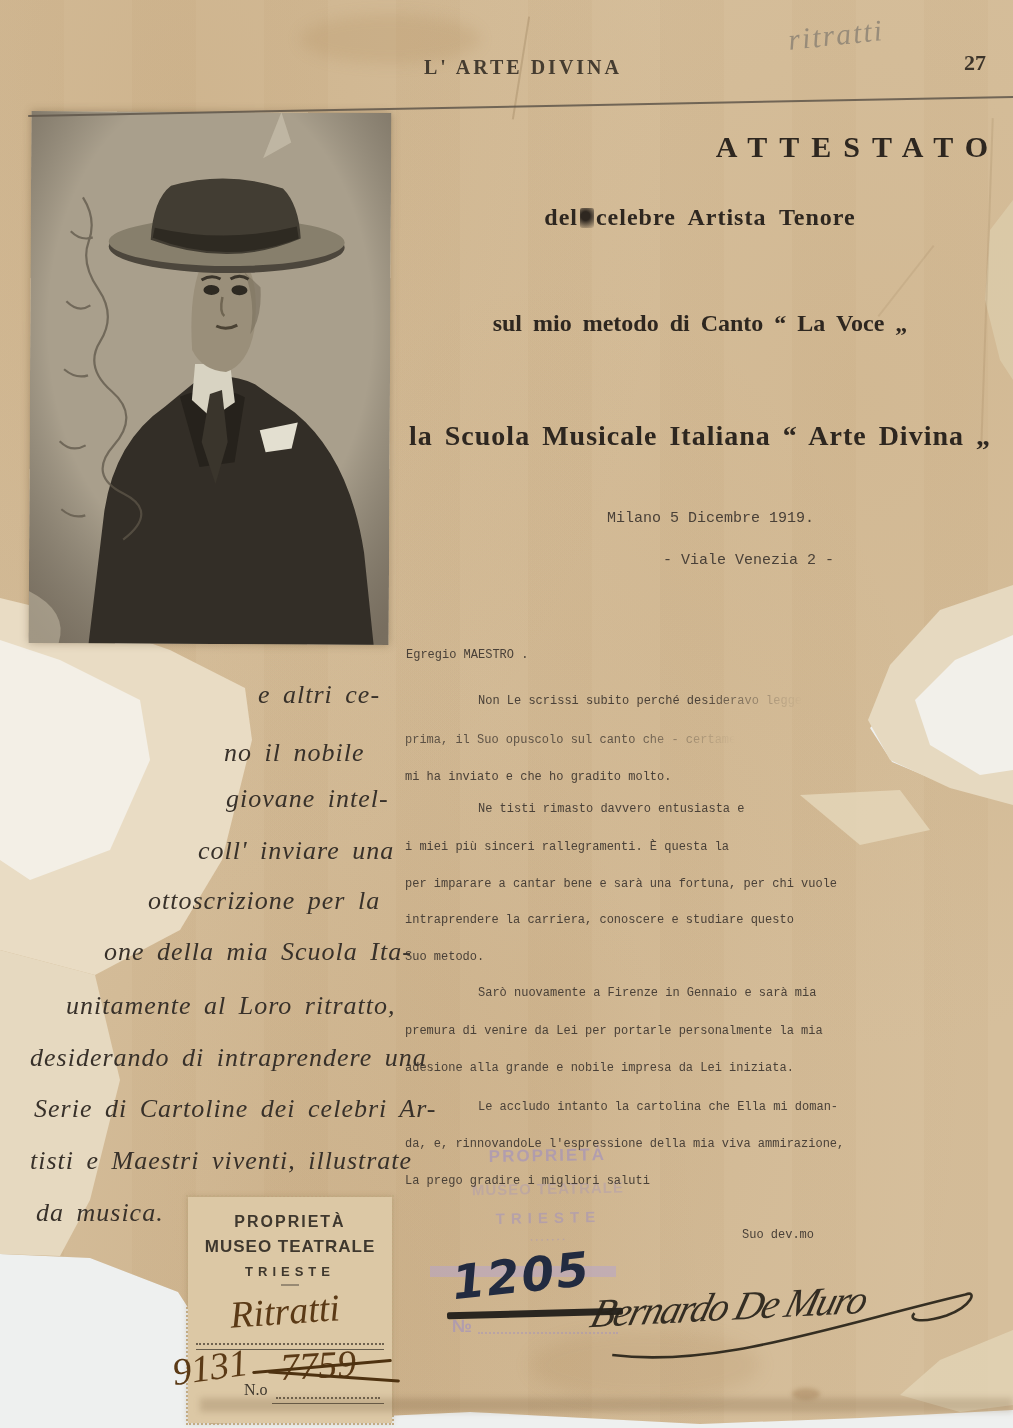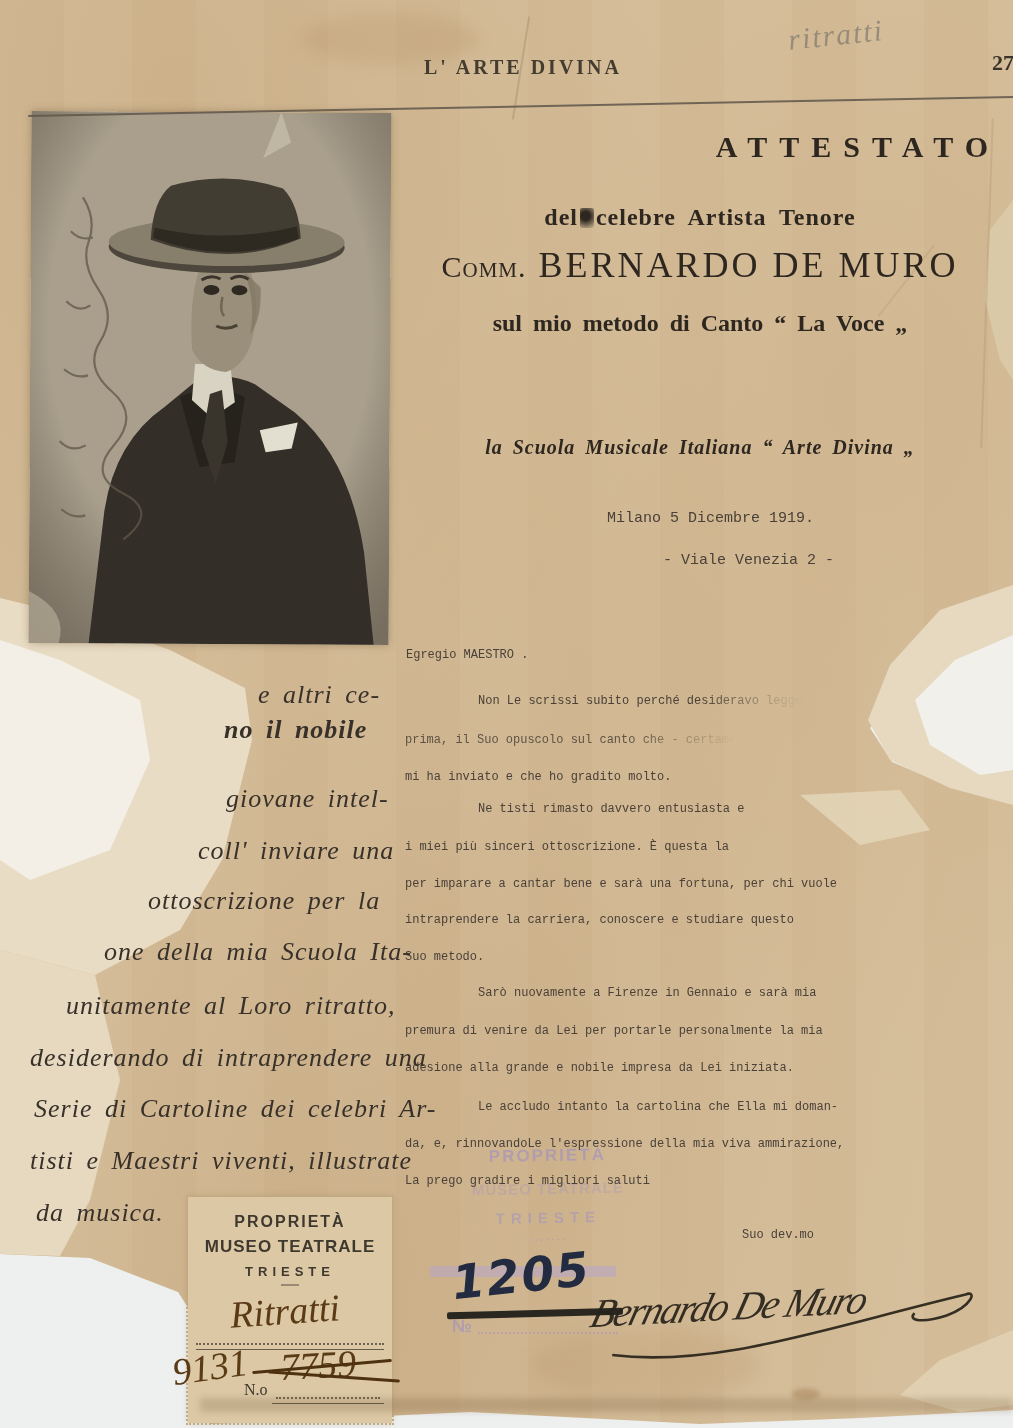--- a/index.html
+++ b/index.html
@@ -17,37 +17,37 @@
       #d6bf9c;
     clip-path:polygon(0 0,1013px 0,1013px 652px,962px 668px,908px 690px,870px 728px,892px 762px,940px 782px,1013px 800px,
       1013px 1410px,860px 1418px,700px 1424px,470px 1412px,210px 1424px,196px 1320px,178px 1292px,90px 1258px,0 1254px);}
   .patch{position:absolute;}
   .under{z-index:1;}
   .over{z-index:6;}
 
   
   .mag-title{position:absolute;left:424px;top:56px;z-index:3;font-weight:bold;font-size:20px;
     letter-spacing:3px;color:#453c30;}
-  .pagenum{position:absolute;left:992px;top:50px;z-index:3;font-weight:bold;font-size:22px;color:#3c342a;}
+  .pagenum{position:absolute;left:964px;top:50px;z-index:3;font-weight:bold;font-size:22px;color:#3c342a;}
   .pencil{position:absolute;left:788px;top:18px;z-index:3;font-style:italic;font-size:30px;
     color:#8a8173;opacity:.8;transform:rotate(-6deg);letter-spacing:2px;}
   .rule{position:absolute;left:28px;top:96px;width:985px;height:2px;background:#5f564a;opacity:.85;
     transform:rotate(-1.1deg);transform-origin:right center;z-index:3;}
 
   
   .tline{position:absolute;left:400px;width:600px;text-align:center;color:#2e2720;z-index:3;}
   .t-attestato{top:130px;font-size:30px;font-weight:bold;letter-spacing:12px;text-align:right;}
   .t-sub{top:204px;font-size:24px;font-weight:bold;letter-spacing:1px;word-spacing:6px;}
   .smudge{display:inline-block;width:14px;height:20px;margin:0 2px -3px 2px;border-radius:2px;
     background:radial-gradient(circle at 40% 40%, #2e2720 30%, rgba(46,39,32,.35) 75%, transparent 100%);}
   .t-name{top:244px;font-size:36px;letter-spacing:3px;}
   .t-name .comm{font-variant:small-caps;font-size:30px;letter-spacing:1px;}
   .t-method{top:310px;font-size:24px;font-weight:bold;word-spacing:5px;}
   .t-found{top:364px;font-size:23px;font-weight:bold;word-spacing:4px;}
-  .t-school{top:436px;font-size:20px;font-weight:bold;letter-spacing:1px;word-spacing:4px;font-style:italic;}
+  .t-school{top:420px;font-size:28px;font-weight:bold;letter-spacing:1px;word-spacing:4px;}
 
   
   .tw{position:absolute;z-index:3;font-family:"Liberation Mono",monospace;color:#4a4138;
     font-size:12px;white-space:nowrap;letter-spacing:0;}
   .tw.fade{-webkit-mask-image:linear-gradient(90deg,#000 68%,rgba(0,0,0,.3) 90%,transparent 100%);
     mask-image:linear-gradient(90deg,#000 68%,rgba(0,0,0,.3) 90%,transparent 100%);}
   .dateline{font-size:15px;}
 
   
   .it{position:absolute;z-index:3;font-style:italic;font-size:26px;color:#38312a;
@@ -156,49 +156,45 @@
     </g>
 
     <path d="M250,0 L232,46 L260,30 Z" fill="#cfc6b2" opacity=".6"></path>
     <path d="M0,480 Q40,500 30,532 L0,532 Z" fill="#c9bfa9" opacity=".5"></path>
   </svg>
 
   <div class="tline t-attestato">ATTESTATO</div>
   <div class="tline t-sub">
     <span>del</span><span class="smudge"></span><span>celebre Artista Tenore</span>
   </div>
-  <div class="tline t-name">
-    <span class="comm">Comm.</span>
-    <span>BERNARDO DE MURO</span>
-  </div>
   <div class="tline t-method">sul mio metodo di Canto “ La Voce „</div>
   <div class="tline t-school">la Scuola Musicale Italiana “ Arte Divina „</div>
 
   <div class="tw dateline" style="left:607px;top:510px;">Milano 5 Dicembre 1919.</div>
   <div class="tw dateline" style="left:663px;top:552px;">- Viale Venezia 2 -</div>
 
   <div class="tw" style="left:406px;top:648px;">Egregio MAESTRO .</div>
   <div class="tw fade" style="left:478px;top:694px;">Non Le scrissi subito perché desideravo legge</div>
   <div class="tw fade" style="left:405px;top:733px;opacity:.85;">prima, il Suo opuscolo sul canto che - certame</div>
   <div class="tw" style="left:405px;top:770px;">mi ha inviato e che ho gradito molto.</div>
   <div class="tw" style="left:478px;top:802px;">Ne tisti rimasto davvero entusiasta e</div>
-  <div class="tw" style="left:405px;top:840px;">i miei più sinceri ottoscrizione. È questa la</div>
+  <div class="tw" style="left:405px;top:840px;">i miei più sinceri rallegramenti. È questa la</div>
   <div class="tw" style="left:405px;top:877px;">per imparare a cantar bene e sarà una fortuna, per chi vuole</div>
   <div class="tw" style="left:405px;top:913px;">intraprendere la carriera, conoscere e studiare questo</div>
   <div class="tw" style="left:405px;top:950px;">Suo metodo.</div>
   <div class="tw" style="left:478px;top:986px;">Sarò nuovamente a Firenze in Gennaio e sarà mia</div>
   <div class="tw" style="left:405px;top:1024px;">premura di venire da Lei per portarle personalmente la mia</div>
   <div class="tw" style="left:405px;top:1061px;">adesione alla grande e nobile impresa da Lei iniziata.</div>
   <div class="tw" style="left:478px;top:1100px;">Le accludo intanto la cartolina che Ella mi doman-</div>
   <div class="tw" style="left:405px;top:1137px;">da, e, rinnovandoLe l'espressione della mia viva ammirazione,</div>
   <div class="tw" style="left:405px;top:1174px;">La prego gradire i migliori saluti</div>
   <div class="tw" style="left:742px;top:1228px;">Suo dev.mo</div>
 
   <div class="it" style="left:258px;top:680px;">e altri ce-</div>
-  <div class="it" style="left:224px;top:715px;font-weight:bold;">no il nobile</div>
+  <div class="it" style="left:224px;top:738px;">no il nobile</div>
   <div class="it" style="left:226px;top:784px;">giovane intel-</div>
   <div class="it" style="left:198px;top:836px;">coll' inviare una</div>
   <div class="it" style="left:148px;top:886px;">ottoscrizione per la</div>
   <div class="it" style="left:104px;top:937px;">one della mia Scuola Ita-</div>
   <div class="it" style="left:66px;top:991px;">unitamente al Loro ritratto,</div>
   <div class="it" style="left:30px;top:1043px;">desiderando di intraprendere una</div>
   <div class="it" style="left:34px;top:1094px;">Serie di Cartoline dei celebri Ar-</div>
   <div class="it" style="left:30px;top:1146px;">tisti e Maestri viventi, illustrate</div>
   <div class="it" style="left:36px;top:1198px;">da musica.</div>
 

